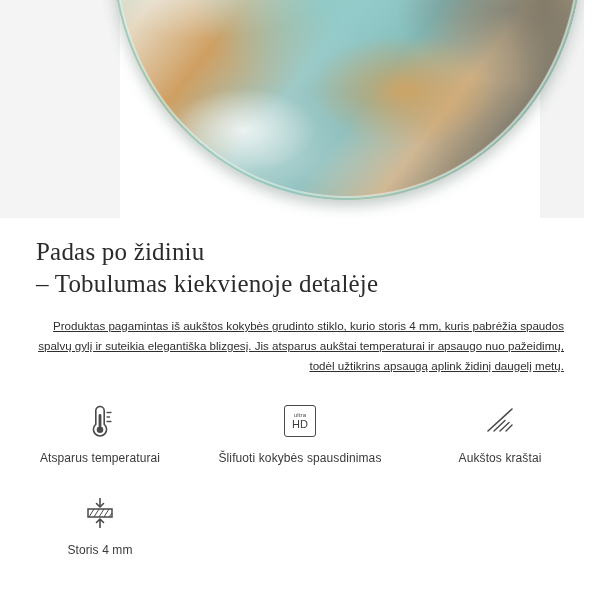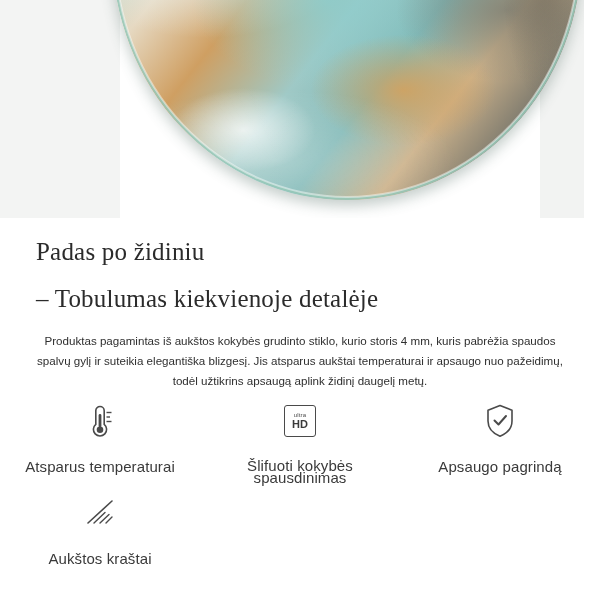--- a/index.html
+++ b/index.html
@@ -95,30 +95,31 @@
   .headline {
     margin: 0;
     padding: 18px 36px 0 36px;
     font-family: "Liberation Serif", serif;
     font-size: 25px;
     line-height: 32px;
     font-weight: 400;
     color: #2b2b2b;
     letter-spacing: 0.2px;
   }
-  .headline .l2 { display: block; margin-top: 15px; }
+  .headline .l2 { display: block; }
 
   .body-copy {
     margin: 0;
     padding: 16px 36px 0 36px;
     font-size: 11.6px;
     line-height: 20px;
     color: #2f2f2f;
-    text-align: center;
+    text-align: right;
     max-width: 560px;
+    text-decoration: underline;
   }
 
   
   .features {
     position: absolute;
     left: 0;
     top: 398px;
     width: 600px;
     display: grid;
     grid-template-columns: repeat(3, 1fr);
@@ -133,22 +134,22 @@
     justify-content: flex-start;
   }
   .feature-icon {
     height: 46px;
     display: flex;
     align-items: center;
     justify-content: center;
     color: #4a4a4a;
   }
   .feature-label {
-    margin-top: 17px;
-    font-size: 15px;
+    margin-top: 8px;
+    font-size: 12px;
     color: #3a3a3a;
     letter-spacing: .1px;
     text-align: center;
     line-height: 12px;
   }
   svg { display: block; }
   .ultrahd-box {
     width: 30px;
     height: 30px;
     border: 1.6px solid #4a4a4a;
@@ -160,21 +161,21 @@
     line-height: 1;
   }
   .ultrahd-box .small {
     font-size: 6px;
     letter-spacing: .2px;
     color: #4a4a4a;
     margin-bottom: 1px;
   }
   .ultrahd-box .big {
     font-size: 11px;
-    font-weight: bold;
+    font-weight: normal;
     color: #3a3a3a;
   }
 </style>
 </head>
 <body>
 
 <div class="page">
 
   <div class="hero">
     <div class="hero-left-strip"></div>
@@ -214,38 +215,42 @@
     <div class="feature">
       <div class="feature-icon">
         <div class="ultrahd-box">
           <span class="small">ultra</span>
           <span class="big">HD</span>
         </div>
       </div>
       <div class="feature-label">Šlifuoti kokybės spausdinimas</div>
     </div>
 
-    <div class="feature">
-      <div class="feature-icon">
-        <svg width="34" height="40" viewBox="0 0 34 40">
-          <path d="M17 4.5 L29 9.2 V20 c0 8.2-6 12.8-12 15.2C11 32.8 5 28.2 5 20 V9.2 Z" fill="none" stroke="#4a4a4a" stroke-width="1.6" stroke-linejoin="round"></path>
-          <path d="M11.5 19.5 L15.5 23.5 L23 15" fill="none" stroke="#4a4a4a" stroke-width="2" stroke-linecap="round" stroke-linejoin="round"></path>
-        </svg>
-      </div>
-      <div class="feature-label">Apsaugo pagrindą</div>
-    </div>
 
 
     <div class="feature">
       <div class="feature-icon">
         <svg width="38" height="34" viewBox="0 0 38 34">
           <path d="M7 27 L31 5" stroke="#4a4a4a" stroke-width="1.6" stroke-linecap="round"></path>
           <path d="M13 27 L24 16.5" stroke="#4a4a4a" stroke-width="1.4" stroke-linecap="round"></path>
           <path d="M19 27 L28 18.5" stroke="#4a4a4a" stroke-width="1.4" stroke-linecap="round"></path>
           <path d="M25 27 L31 21" stroke="#4a4a4a" stroke-width="1.4" stroke-linecap="round"></path>
         </svg>
       </div>
       <div class="feature-label">Aukštos kraštai</div>
     </div>
 
+    <div class="feature">
+      <div class="feature-icon">
+        <svg width="40" height="38" viewBox="0 0 40 38">
+          <line x1="20" y1="4" x2="20" y2="12" stroke="#4a4a4a" stroke-width="1.6"></line>
+          <path d="M16.5 9.5 L20 13 L23.5 9.5" fill="none" stroke="#4a4a4a" stroke-width="1.6" stroke-linecap="round" stroke-linejoin="round"></path>
+          <rect x="8" y="15" width="24" height="8" fill="none" stroke="#4a4a4a" stroke-width="1.5"></rect>
+          <path d="M9 23 L14 15 M14 23 L19 15 M19 23 L24 15 M24 23 L29 15 M29 23 L32 19" stroke="#4a4a4a" stroke-width="1"></path>
+          <line x1="20" y1="26" x2="20" y2="34" stroke="#4a4a4a" stroke-width="1.6"></line>
+          <path d="M16.5 28.5 L20 25 L23.5 28.5" fill="none" stroke="#4a4a4a" stroke-width="1.6" stroke-linecap="round" stroke-linejoin="round"></path>
+        </svg>
+      </div>
+      <div class="feature-label">Storis 4 mm</div>
+    </div>
 
   </div>
 </div>
 
 </body></html>

